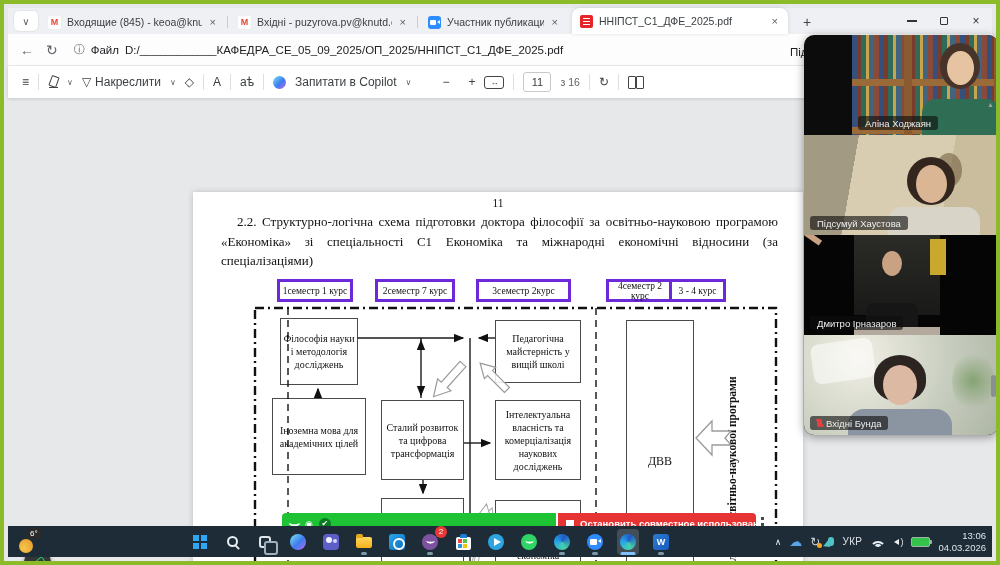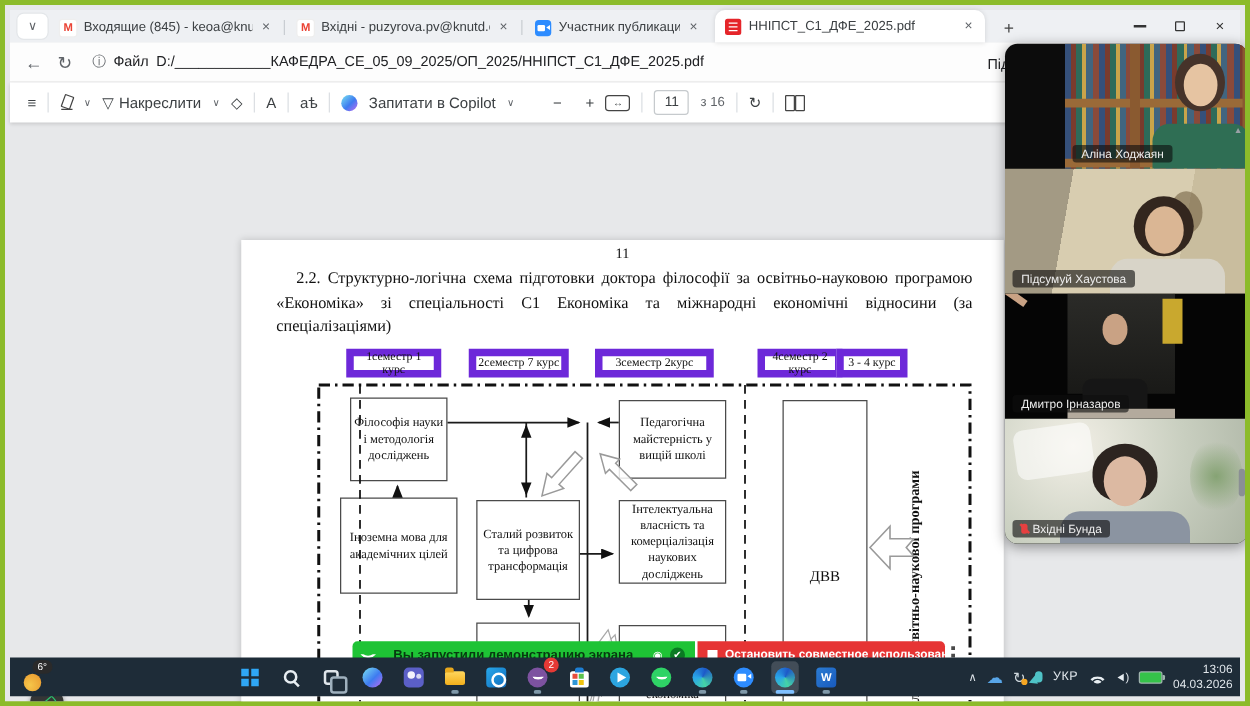--- a/index.html
+++ b/index.html
@@ -67,21 +67,21 @@
     border:1.2px solid #444; border-radius:1px; }
   .pagesicon::before { left:0; } .pagesicon::after { right:0; }
 
   
   .content { position:absolute; left:4px; top:94px; right:4px; bottom:35px; background:#e7e8ea; }
   .page { position:absolute; left:185px; top:94px; width:610px; height:436px; background:#fff;
     box-shadow:0 0 6px rgba(0,0,0,.18); font-family:"Liberation Serif", serif; color:#111; }
   .pageno { position:absolute; left:0; right:0; top:5px; text-align:center; font-size:11.5px; }
   .heading { position:absolute; left:28px; top:20px; width:557px; font-size:13px; line-height:1.5;
     text-align:justify; text-indent:16px; }
-  .sembox { position:absolute; top:87px; height:23px; border:6px solid #6d28d9; display:flex;
+  .sembox { position:absolute; top:87px; height:23px; border:3px solid #6d28d9; display:flex;
     align-items:center; justify-content:center; font-size:9.5px; text-align:center; background:#fff; }
   .dbox { position:absolute; border:1px solid #4a4a4a; background:#fff; display:flex; align-items:center;
     justify-content:center; text-align:center; font-size:10px; line-height:1.3; padding:2px;
     word-break:break-word; }
   .sidelabel { position:absolute; left:533px; top:428px; width:276px; transform:rotate(-90deg);
     transform-origin:0 0; text-align:center; font-size:11.5px; font-weight:bold; }
   .dsvg { position:absolute; left:0; top:0; width:610px; height:436px; pointer-events:none; }
 
   .fab-annotate { position:absolute; left:16px; top:451px; width:27px; height:27px; border-radius:50%;
     background:rgba(38,38,38,.92); box-shadow:0 1px 4px rgba(0,0,0,.4); z-index:4; }
@@ -337,21 +337,21 @@
       <div class="sembox" style="left:84px;width:76px">1семестр 1 курс</div>
       <div class="sembox" style="left:182px;width:80px">2семестр 7 курс</div>
       <div class="sembox" style="left:283px;width:95px">3семестр 2курс</div>
       <div class="sembox" style="left:413px;width:68px">4семестр 2 курс</div>
       <div class="sembox" style="left:476px;width:57px">3 - 4 курс</div>
 
       <div class="dbox" style="left:87px;top:126px;width:78px;height:67px">Філософія науки і методологія досліджень</div>
       <div class="dbox" style="left:302px;top:128px;width:86px;height:63px">Педагогічна майстерність у вищій школі</div>
       <div class="dbox" style="left:79px;top:206px;width:94px;height:77px">Іноземна мова для академічних цілей</div>
       <div class="dbox" style="left:188px;top:208px;width:83px;height:80px">Сталий розвиток та цифрова трансформація</div>
-      <div class="dbox" style="left:302px;top:208px;width:86px;height:67px">Інтелектуальна власність та комерціалізація наукових досліджень</div>
+      <div class="dbox" style="left:302px;top:208px;width:86px;height:80px">Інтелектуальна власність та комерціалізація наукових досліджень</div>
       <div class="dbox" style="left:188px;top:306px;width:83px;height:104px">Інформаційно - комунікаційні технології в наукових дослідженнях</div>
       <div class="dbox" style="left:302px;top:308px;width:86px;height:98px">Інтелектуальна економіка</div>
       <div class="dbox" style="left:433px;top:128px;width:68px;height:284px;font-size:12px">ДВВ</div>
 
       <div class="sidelabel">ва складова освітньо-наукової програми</div>
 
       <svg class="dsvg" viewBox="0 0 610 436">
         <defs>
           <marker id="ah" markerWidth="9" markerHeight="8" refX="6.5" refY="3" orient="auto">
             <path d="M0,0 L7.5,3 L0,6 Z" fill="#111"></path>
@@ -434,21 +434,20 @@
         <span class="mic-muted"></span>
         <span>Вхідні Бунда</span>
       </div>
     </div>
     <div class="zscroll-up">▲</div>
     <div class="zscroll-thumb"></div>
   </div>
 
   <div class="sharegreen">
     <span class="handset"></span>
-    <span class="msg">Вы запустили демонстрацию экрана</span>
     <span class="rec-ico">◉</span>
     <span class="chk-ico">✔</span>
   </div>
   <div class="sharered">
     <span class="stopsq"></span>
     <span class="stoptxt">Остановить совместное использование</span>
   </div>
   <div class="grip"></div>
 
   <div class="taskbar">

